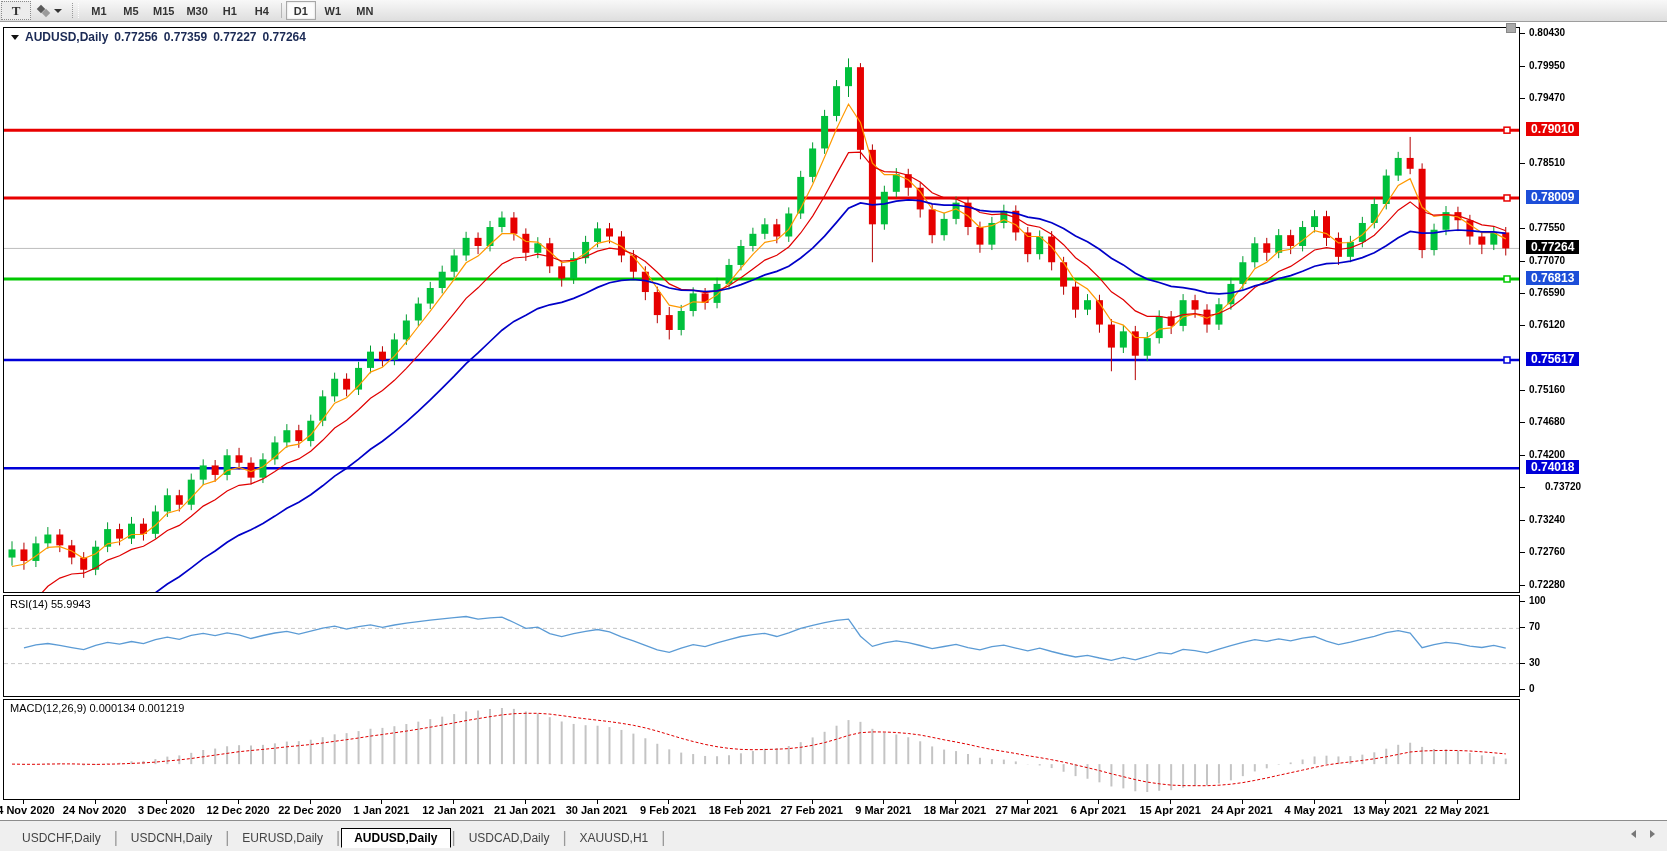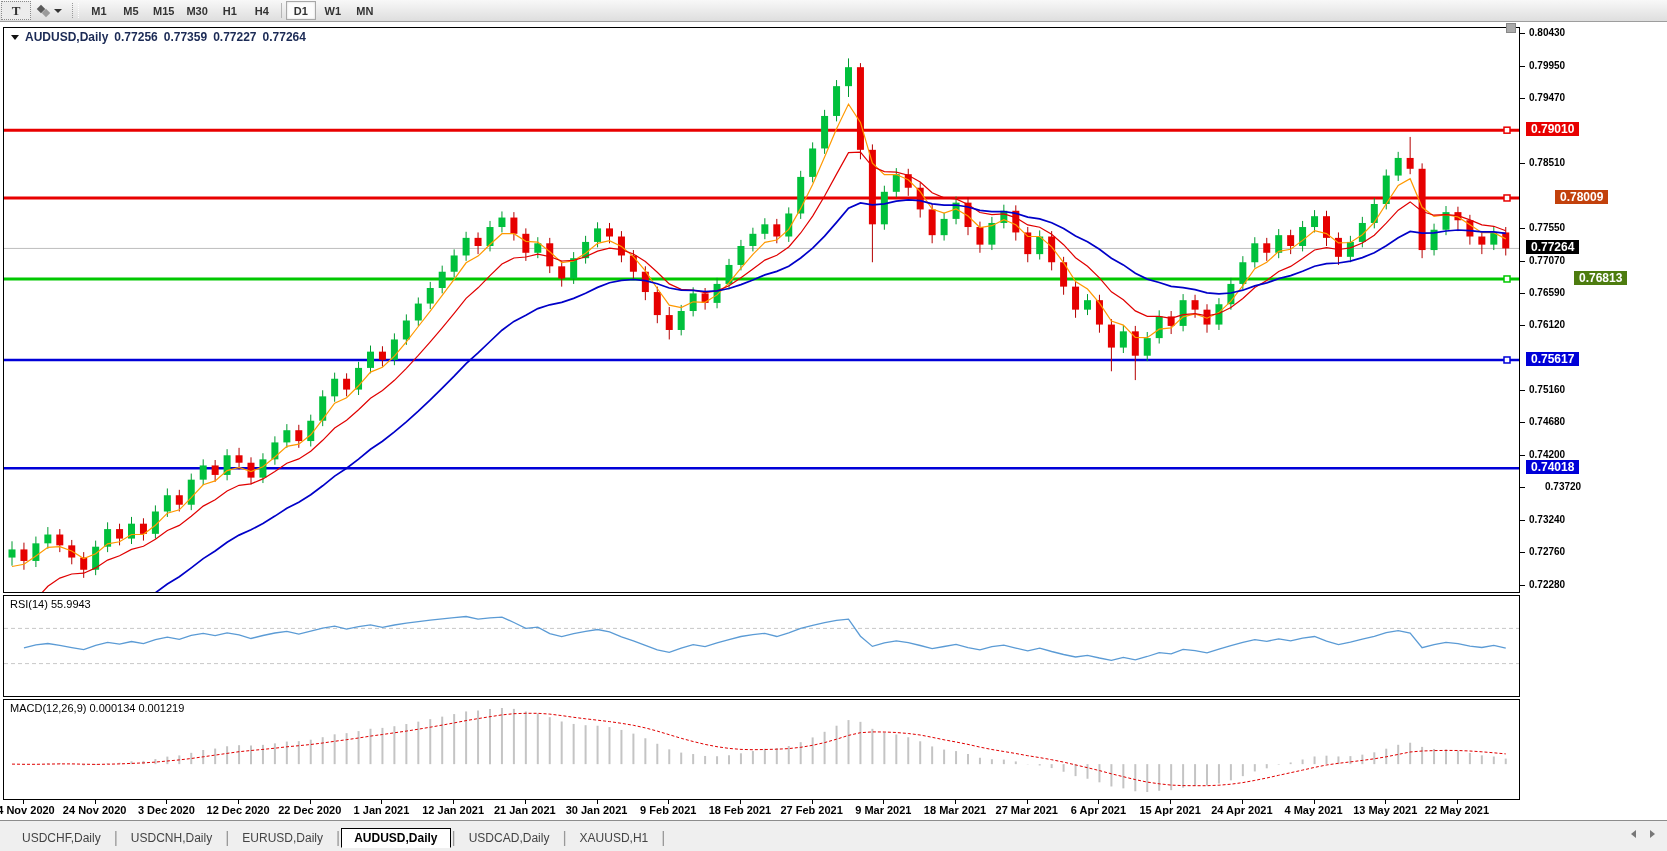--- a/index.html
+++ b/index.html
@@ -533,25 +533,35 @@
       <div class="axis-label" style="top: 422px;">0.74200</div>
       <div class="axis-tick" style="top: 460px;"></div>
       <div class="axis-label" style="top: 454px; margin-left: 16px;">0.73720</div>
       <div class="axis-tick" style="top: 493px;"></div>
       <div class="axis-label" style="top: 487px;">0.73240</div>
       <div class="axis-tick" style="top: 525px;"></div>
       <div class="axis-label" style="top: 519px;">0.72760</div>
       <div class="axis-tick" style="top: 558px;"></div>
       <div class="axis-label" style="top: 552px;">0.72280</div>
       <div class="axis-badge" style="top: 95px; background: rgb(232, 0, 0);">0.79010</div>
-      <div class="axis-badge" style="top: 163px; background: #c2410c; margin-left: 29px;">0.78009</div>
-      <div class="axis-badge" style="top: 244px; background: #4d7c0f; margin-left: 48px;">0.76813</div>
+      <div class="axis-badge" style="top: 163px; background: #1d4ed8;">0.78009</div>
+      <div class="axis-badge" style="top: 244px; background: #1d4ed8;">0.76813</div>
       <div class="axis-badge" style="top: 325px; background: rgb(0, 0, 216);">0.75617</div>
       <div class="axis-badge" style="top: 433px; background: rgb(0, 0, 216);">0.74018</div>
       <div class="axis-badge" style="top: 213px; background: rgb(0, 0, 0);">0.77264</div>
+    </div>
+  <div class="axis axis-rsi" id="axis-rsi">
+      <div class="axis-tick" style="top: 6px;"></div>
+      <div class="axis-label" style="top: 0px;">100</div>
+      <div class="axis-tick" style="top: 32px;"></div>
+      <div class="axis-label" style="top: 26px;">70</div>
+      <div class="axis-tick" style="top: 68px;"></div>
+      <div class="axis-label" style="top: 62px;">30</div>
+      <div class="axis-tick" style="top: 94px;"></div>
+      <div class="axis-label" style="top: 88px;">0</div>
     </div>
 
   <div class="datestrip" id="datestrip">
       <div class="date-tick" style="left: 19.95px;"></div>
       <div class="date-label" style="left: 19.95px;">14 Nov 2020</div>
       <div class="date-tick" style="left: 91.65px;"></div>
       <div class="date-label" style="left: 91.65px;">24 Nov 2020</div>
       <div class="date-tick" style="left: 163.35px;"></div>
       <div class="date-label" style="left: 163.35px;">3 Dec 2020</div>
       <div class="date-tick" style="left: 235.05px;"></div>

